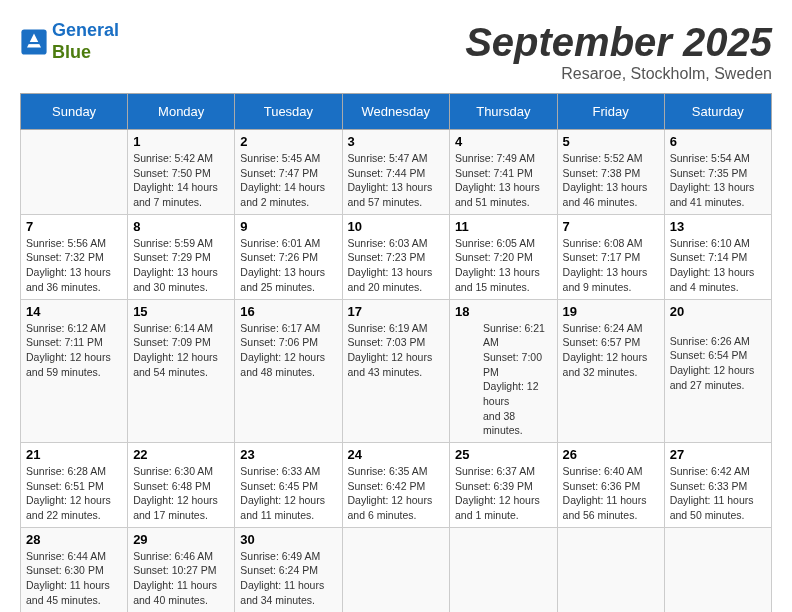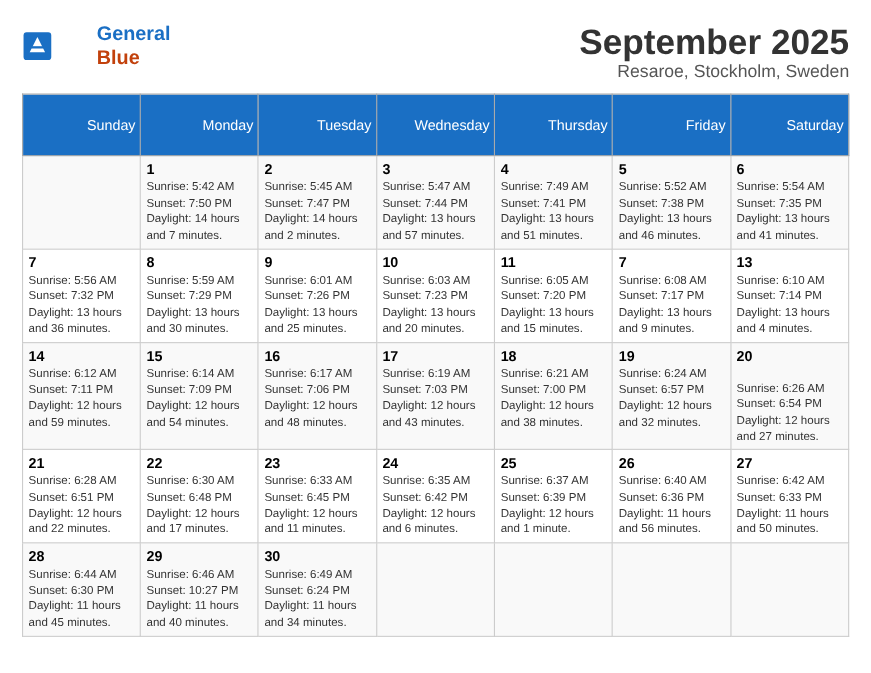--- a/index.html
+++ b/index.html
@@ -21,49 +21,49 @@
       align-items: center;
     }
     .logo-text {
       font-size: 18px;
       font-weight: bold;
       color: #333;
       line-height: 1.2;
     }
     .logo-text span {
       color: #1a6fc4;
-      margin-left: 36px;
     }
     .logo-icon {
       width: 28px;
       height: 28px;
       margin-right: 4px;
     }
     .title-block {
       text-align: right;
     }
     .month-title {
-      font-size: 32px;
+      font-size: 40px;
       font-weight: bold;
       color: #333;
+      font-style: italic;
     }
     .subtitle {
       font-size: 16px;
       color: #555;
     }
     table {
       width: 100%;
       border-collapse: collapse;
       font-size: 11px;
     }
     thead tr th {
       background-color: #1a6fc4;
       color: #fff;
-      padding: 20px 4px;
-      text-align: right;
+      padding: 10px 4px;
+      text-align: center;
       font-size: 13px;
       font-weight: normal;
       border: 1px solid #aaa;
     }
     tbody tr td {
       vertical-align: top;
       border: 1px solid #ccc;
       padding: 4px 5px;
       height: 80px;
       width: 108px;
@@ -94,21 +94,21 @@
 
 <div class="header">
   <div class="logo">
     <svg class="logo-icon" viewBox="0 0 40 40">
       <rect x="2" y="2" width="36" height="36" rx="4" fill="#1a6fc4"></rect>
       <polygon points="10,28 20,8 30,28" fill="white"></polygon>
       <rect x="12" y="20" width="16" height="3" fill="#1a6fc4"></rect>
     </svg>
     <div class="logo-text">
       <div><span>General</span></div>
-      <div><span style="color:#c2410c">Blue</span></div>
+      <div><span style="color:#4d7c0f">Blue</span></div>
     </div>
   </div>
   <div class="title-block">
     <div class="month-title">September 2025</div>
     <div class="subtitle">Resaroe, Stockholm, Sweden</div>
   </div>
 </div>
 
 <table>
   <thead>
@@ -243,21 +243,21 @@
         </td>
         <td>
           <span class="day-num">17</span>
           <div class="day-info" style="white-space: pre-line;">Sunrise: 6:19 AM
 Sunset: 7:03 PM
 Daylight: 12 hours
 and 43 minutes.</div>
         </td>
         <td>
           <span class="day-num">18</span>
-          <div class="day-info" style="white-space: pre-line;">Sunrise: 6:21 AM
+          <div class="day-info" style="white-space: pre-line; margin-left: 28px;">Sunrise: 6:21 AM
 Sunset: 7:00 PM
 Daylight: 12 hours
 and 38 minutes.</div>
         </td>
         <td>
           <span class="day-num">19</span>
           <div class="day-info" style="white-space: pre-line;">Sunrise: 6:24 AM
 Sunset: 6:57 PM
 Daylight: 12 hours
 and 32 minutes.</div>

